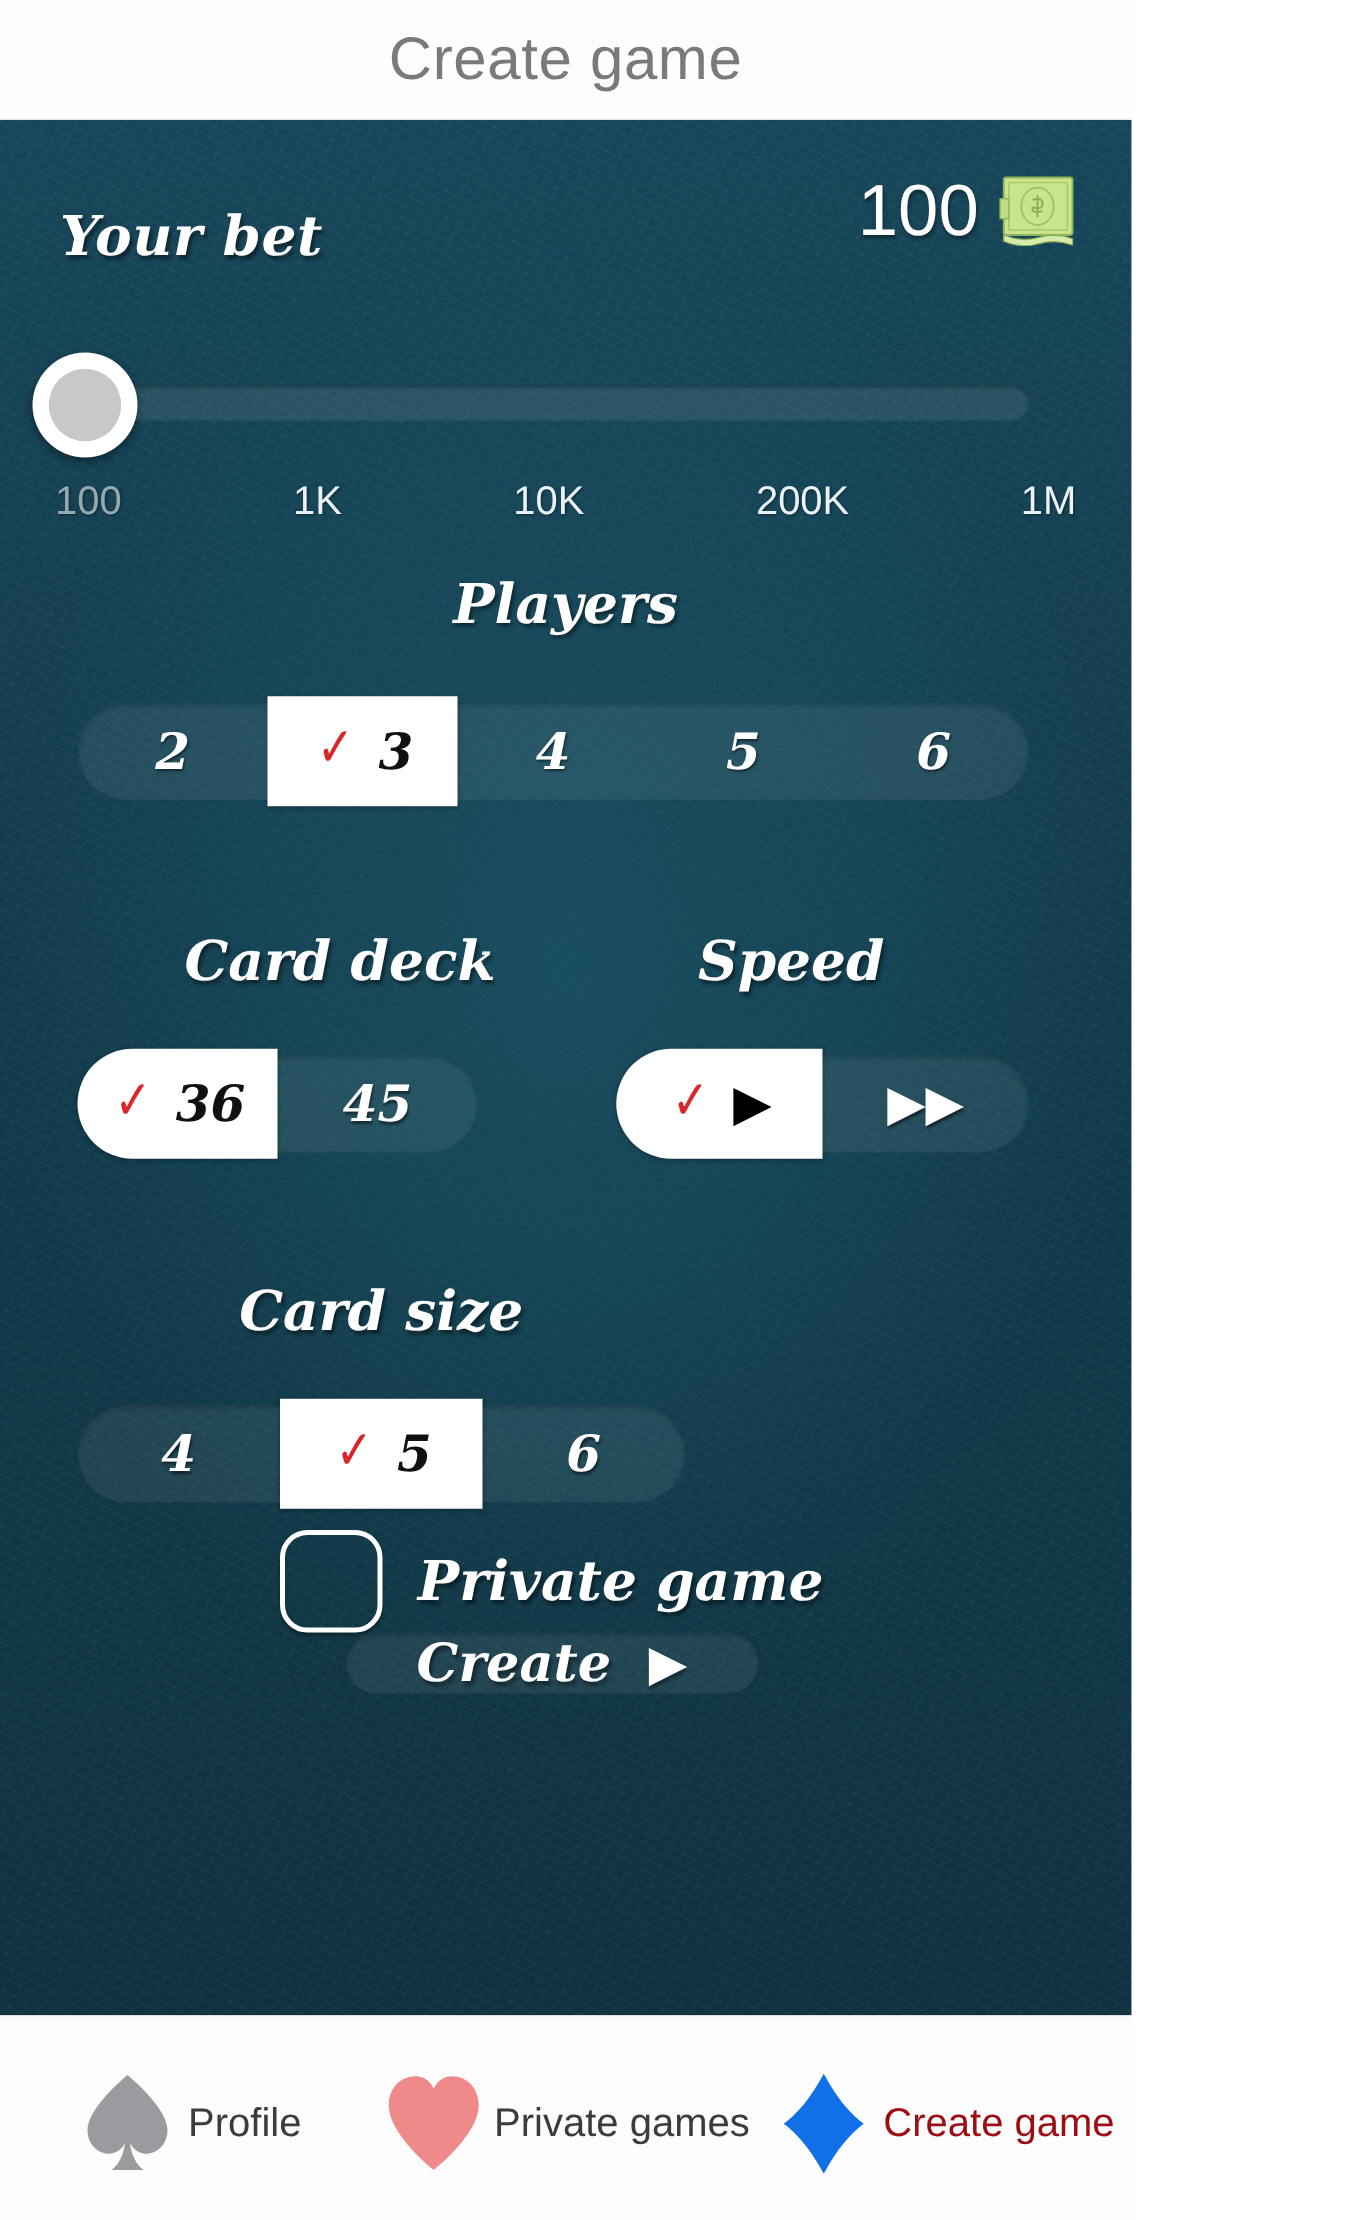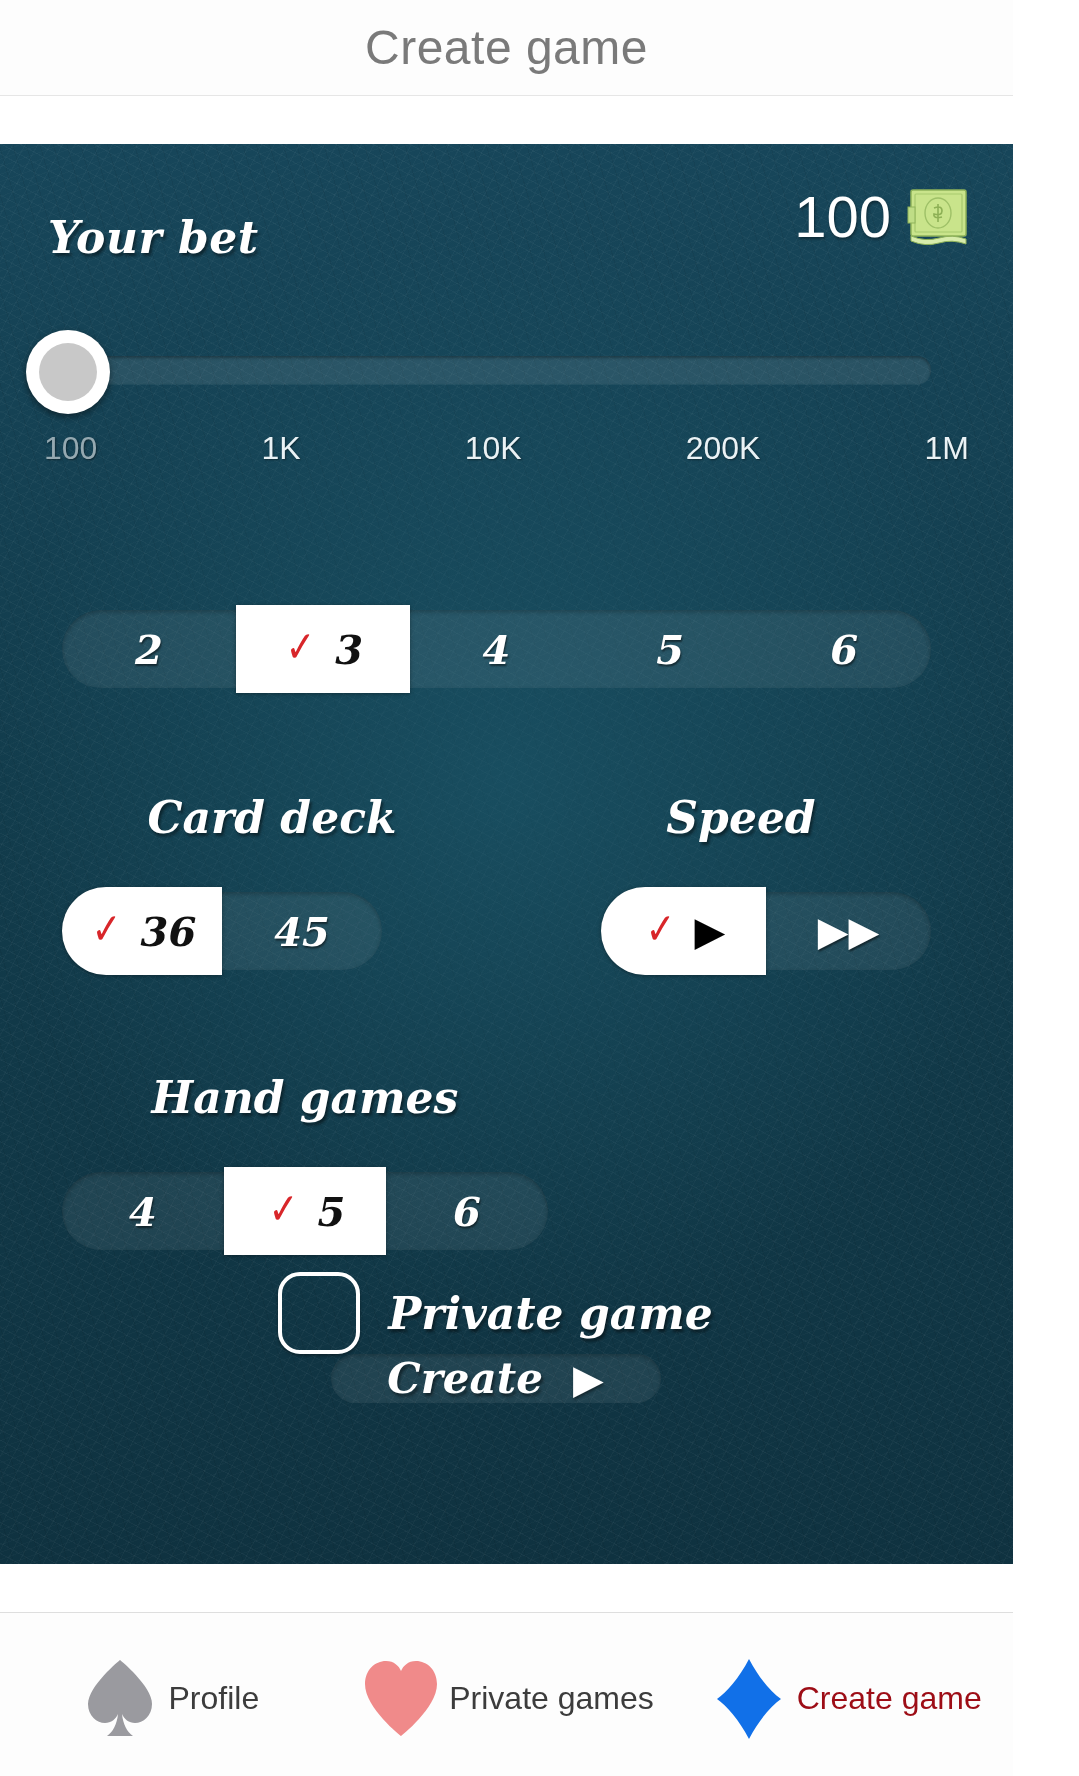--- a/index.html
+++ b/index.html
@@ -8,26 +8,25 @@
   html, body {
     width: 1079px;
     height: 1776px;
     overflow: hidden;
     background: #ffffff;
     font-family: "Liberation Sans", sans-serif;
   }
 
   #app {
     position: relative;
-    width: 1013px;
+    width: 905px;
     height: 1776px;
     display: flex;
     flex-direction: column;
     background: #ffffff;
-    gap: 48px;
   }
 
   
   .header {
     height: 96px;
     flex: 0 0 96px;
     background: #fdfdfd;
     display: flex;
     align-items: center;
     justify-content: center;
@@ -308,20 +307,21 @@
       <div class="slider-thumb"></div>
       <div class="scale">
         <span class="dim">100</span>
         <span>1K</span>
         <span>10K</span>
         <span>200K</span>
         <span>1M</span>
       </div>
     </div>
 
+    <div class="script section-title players-title">Players</div>
     <div class="seg players-seg">
       <div class="seg-item first">
         <span>2</span>
       </div>
       <div class="seg-item selected">
         <span class="check">✓</span>
         <span>3</span>
       </div>
       <div class="seg-item">
         <span>4</span>
@@ -350,21 +350,21 @@
     <div class="seg speed-seg">
       <div class="seg-item selected first">
         <span class="check">✓</span>
         <span class="glyph">▶</span>
       </div>
       <div class="seg-item last">
         <span class="glyph">▶▶</span>
       </div>
     </div>
 
-    <div class="script section-title hand-title">Hand games</div>
+    <div class="script section-title hand-title">Card size</div>
     <div class="seg hand-seg">
       <div class="seg-item first">
         <span>4</span>
       </div>
       <div class="seg-item selected">
         <span class="check">✓</span>
         <span>5</span>
       </div>
       <div class="seg-item last">
         <span>6</span>

